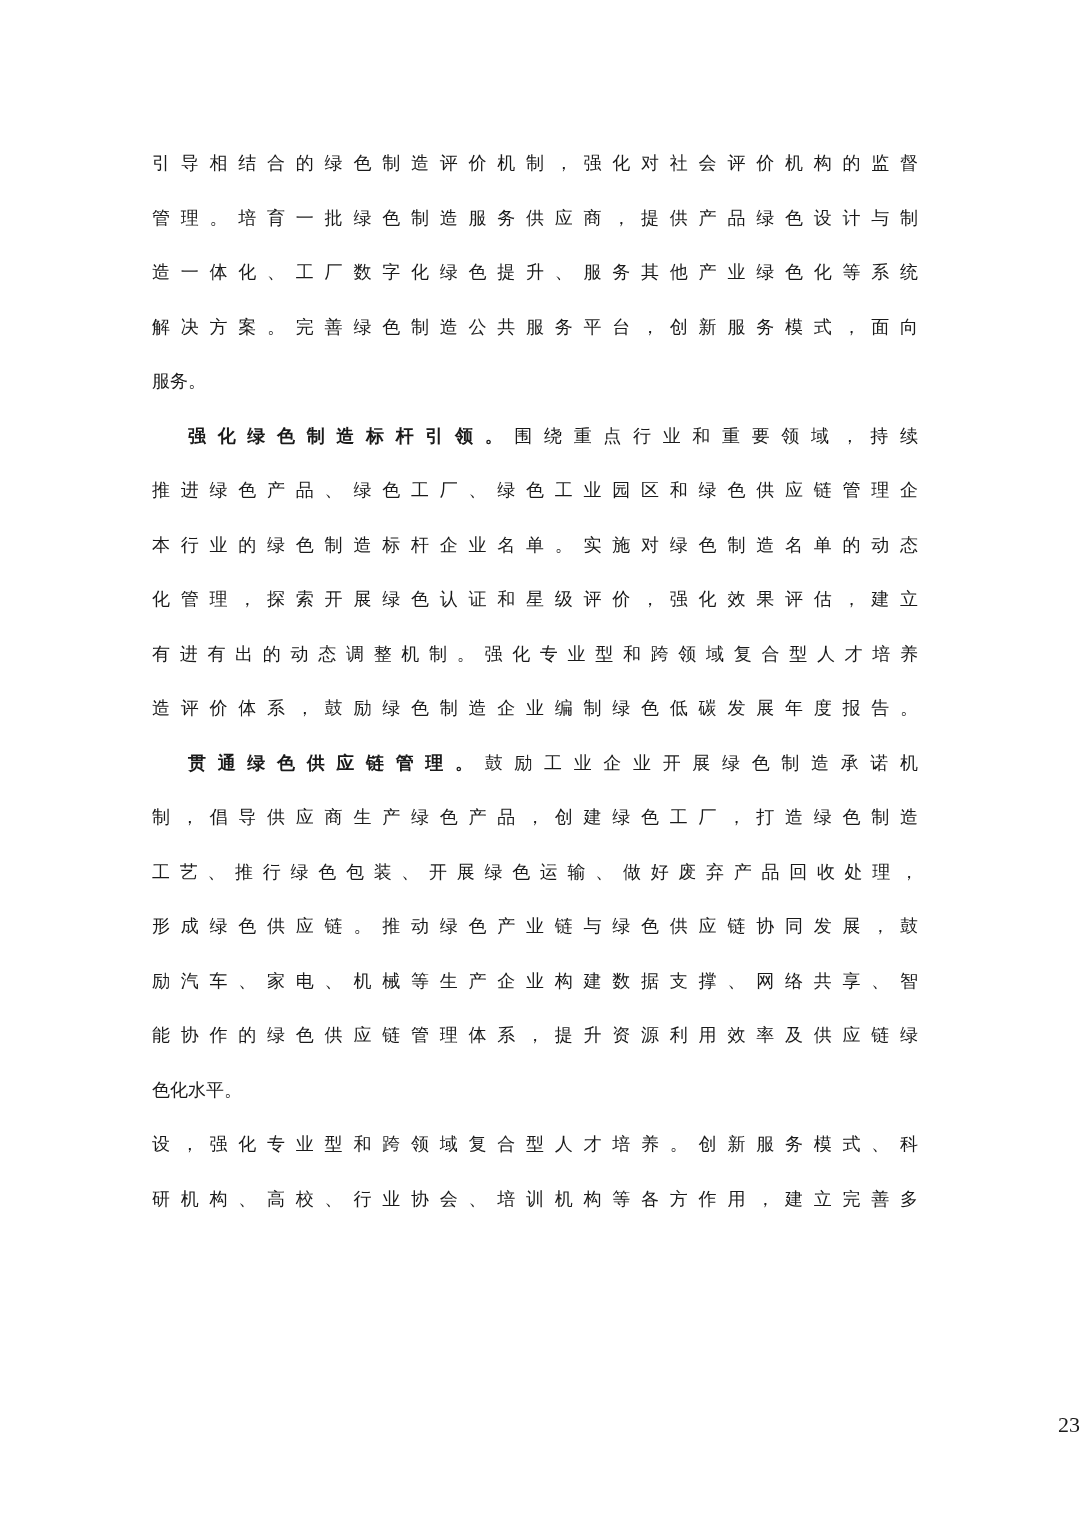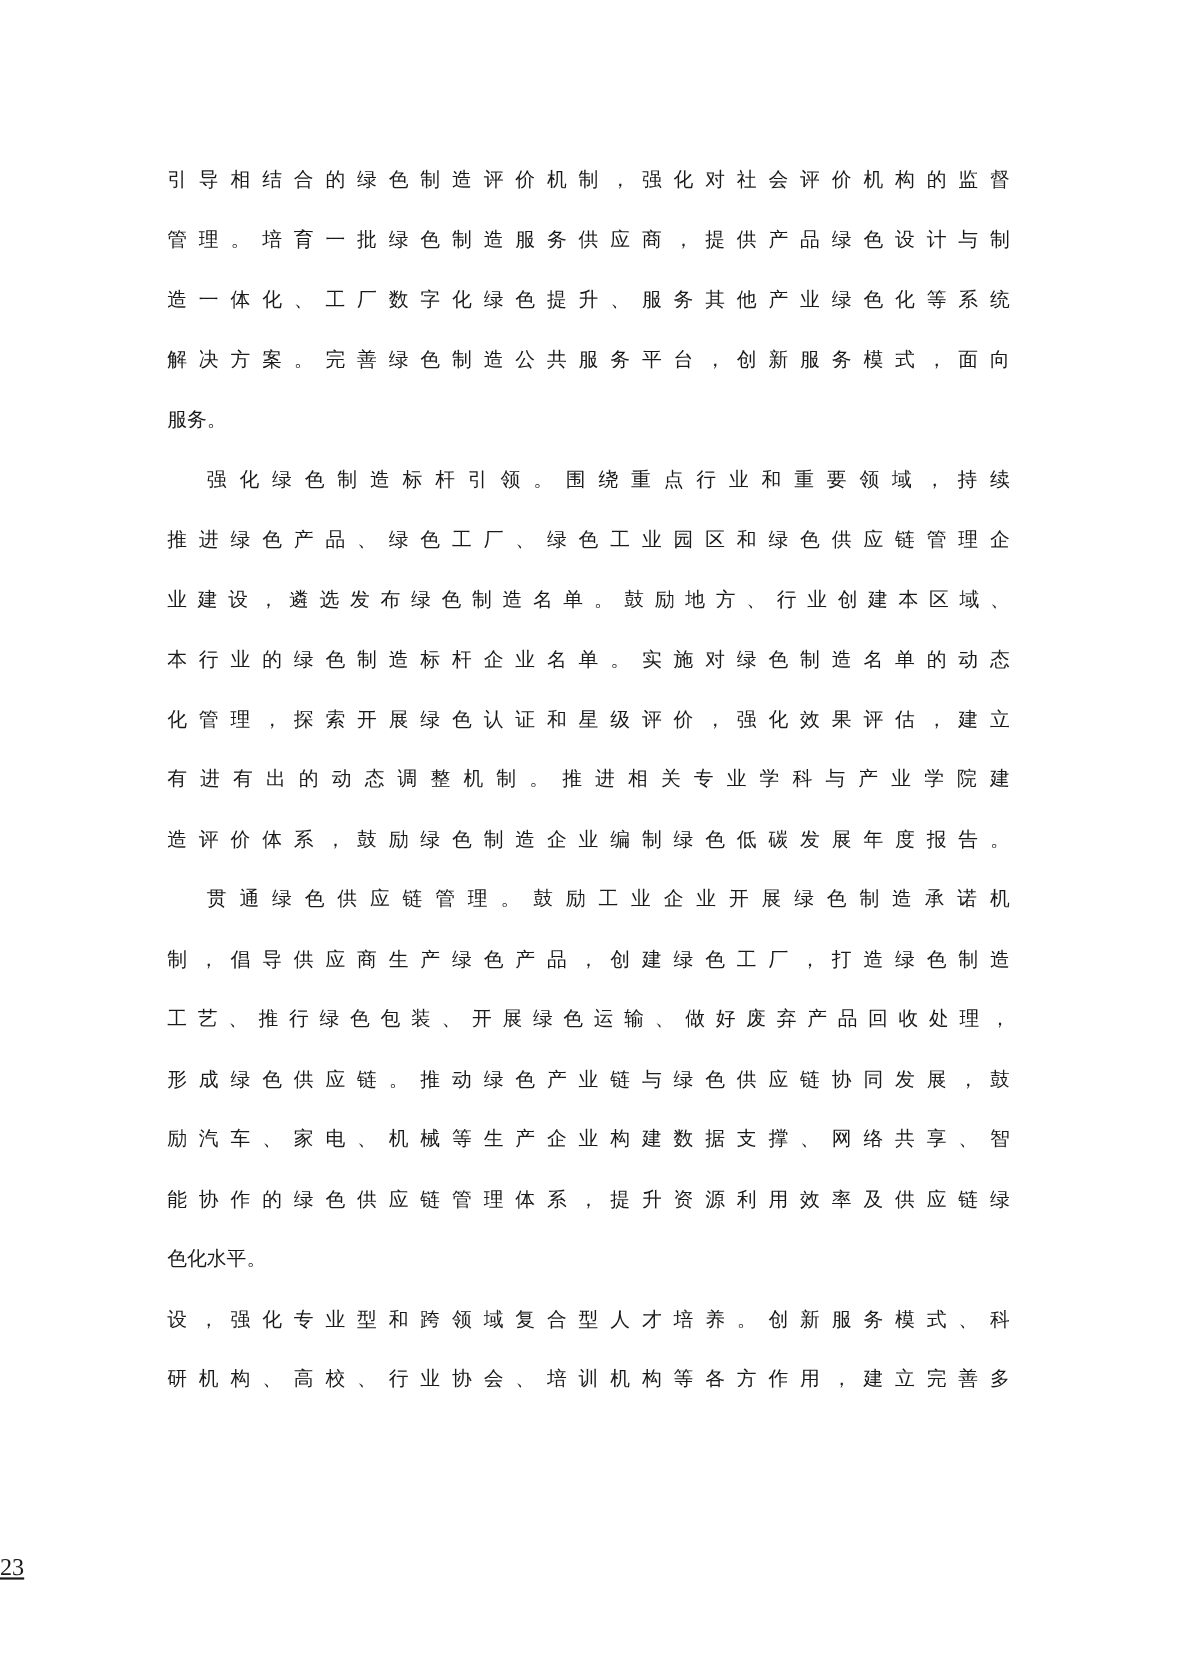--- a/index.html
+++ b/index.html
@@ -32,51 +32,49 @@
     overflow: hidden;
   }
   .line.no-fill {
     text-align: left;
     text-align-last: left;
   }
   .line.indent {
     text-indent: 2em;
   }
   .lead {
-    font-weight: 400;
+    font-weight: 700;
     margin-top: 24px;
   }
   .page-number {
     position: absolute;
     top: 1410px;
     left: 0;
     width: 100%;
-    text-align: left;
+    text-align: right;
     font-size: 22px;
     line-height: 30px;
     color: #1a1a1a;
-    text-decoration: underline;
   }
 </style>
 </head>
 <body>
 
 <div class="page">
   <div class="content" id="content">
       <div class="line"><span>引导相结合的绿色制造评价机制，强化对社会评价机构的监督</span></div>
       <div class="line"><span>管理。培育一批绿色制造服务供应商，提供产品绿色设计与制</span></div>
       <div class="line"><span>造一体化、工厂数字化绿色提升、服务其他产业绿色化等系统</span></div>
       <div class="line"><span>解决方案。完善绿色制造公共服务平台，创新服务模式，面向</span></div>
       <div class="line no-fill"><span>服务。</span></div>
       <div class="line indent"><span class="lead">强化绿色制造标杆引领。</span><span>围绕重点行业和重要领域，持续</span></div>
       <div class="line"><span>推进绿色产品、绿色工厂、绿色工业园区和绿色供应链管理企</span></div>
-      <div class="line"><span>业建设，遴选发布绿色制造名单。鼓励地方、行业创建本区域、</span></div>
       <div class="line"><span>本行业的绿色制造标杆企业名单。实施对绿色制造名单的动态</span></div>
       <div class="line"><span>化管理，探索开展绿色认证和星级评价，强化效果评估，建立</span></div>
-      <div class="line"><span>有进有出的动态调整机制。推进相关专业学科与产业学院建</span></div>
+      <div class="line"><span>有进有出的动态调整机制。强化专业型和跨领域复合型人才培养</span></div>
       <div class="line"><span>造评价体系，鼓励绿色制造企业编制绿色低碳发展年度报告。</span></div>
       <div class="line indent"><span class="lead">贯通绿色供应链管理。</span><span>鼓励工业企业开展绿色制造承诺机</span></div>
       <div class="line"><span>制，倡导供应商生产绿色产品，创建绿色工厂，打造绿色制造</span></div>
       <div class="line"><span>工艺、推行绿色包装、开展绿色运输、做好废弃产品回收处理，</span></div>
       <div class="line"><span>形成绿色供应链。推动绿色产业链与绿色供应链协同发展，鼓</span></div>
       <div class="line"><span>励汽车、家电、机械等生产企业构建数据支撑、网络共享、智</span></div>
       <div class="line"><span>能协作的绿色供应链管理体系，提升资源利用效率及供应链绿</span></div>
       <div class="line no-fill"><span>色化水平。</span></div>
       <div class="line"><span>设，强化专业型和跨领域复合型人才培养。创新服务模式、科</span></div>
       <div class="line"><span>研机构、高校、行业协会、培训机构等各方作用，建立完善多</span></div>

